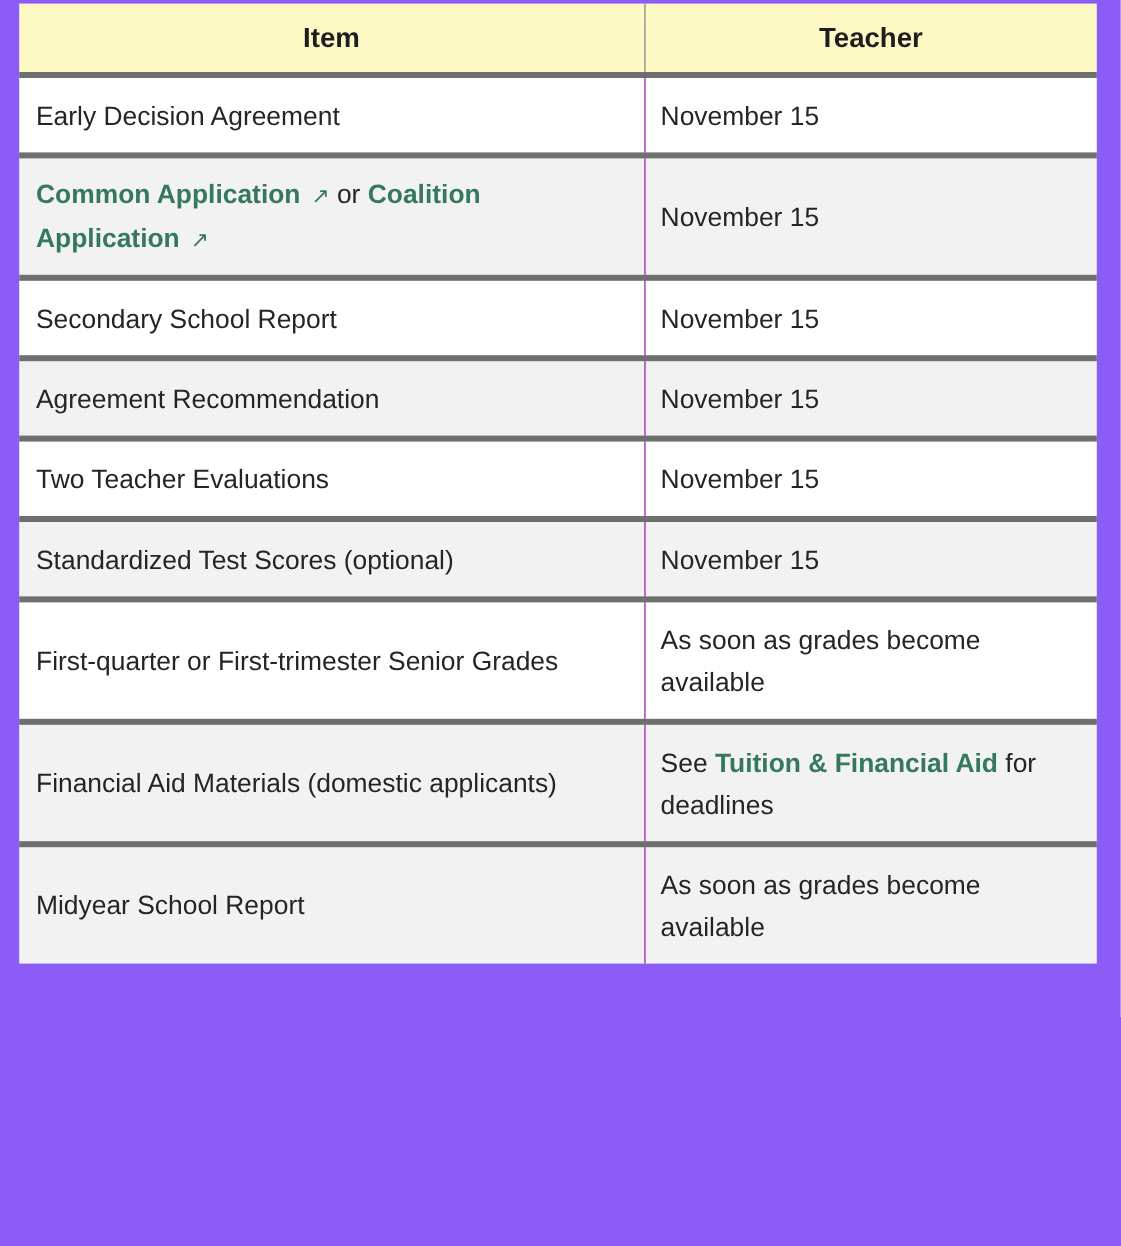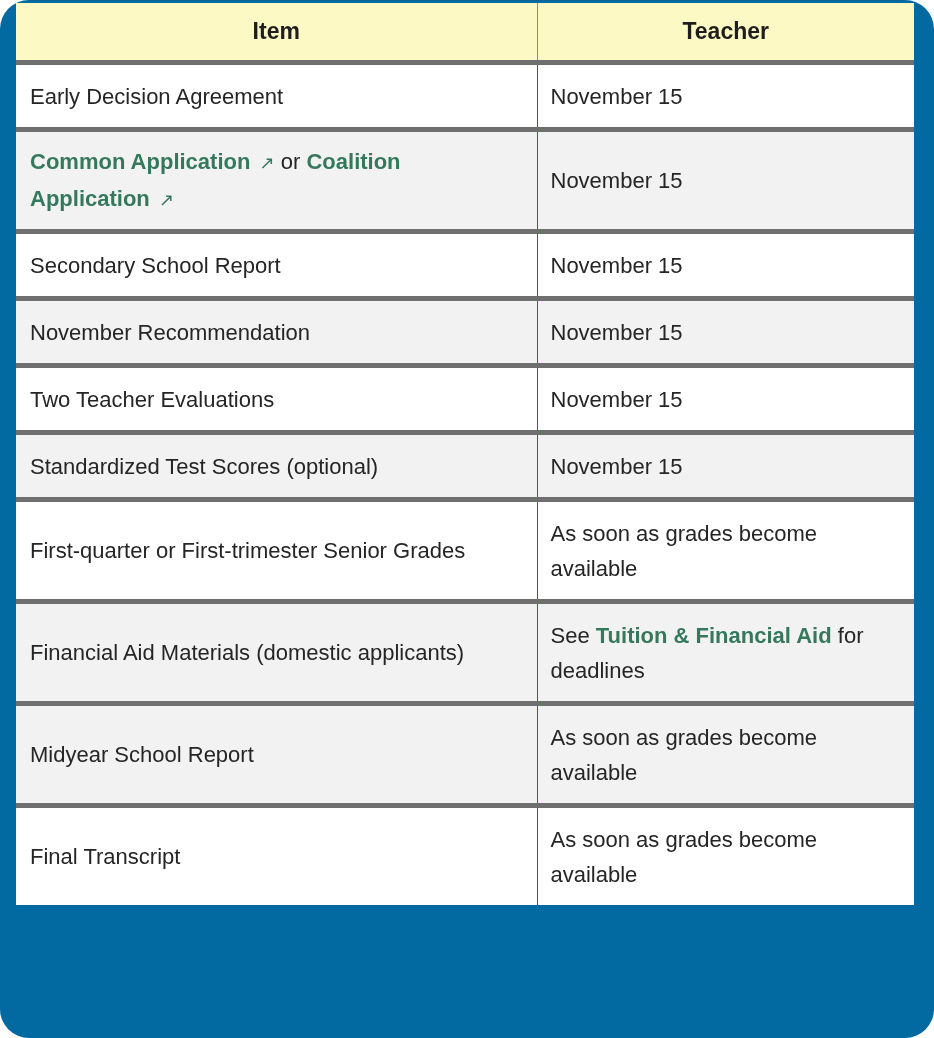--- a/index.html
+++ b/index.html
@@ -5,23 +5,22 @@
   html, body {
     margin: 0;
     padding: 0;
     background: #ffffff;
     font-family: "Liberation Sans", "DejaVu Sans", sans-serif;
   }
   .canvas {
     position: relative;
     width: 934px;
     height: 1038px;
-    background: #0369a1;
+    background: #8b5cf6;
     overflow: hidden;
-    border-radius: 29px;
   }
   table.deadlines {
     position: absolute;
     left: 16px;
     top: 3px;
     width: 898px;
     border-collapse: collapse;
     table-layout: fixed;
     font-size: 22px;
     line-height: 35px;
@@ -121,21 +120,21 @@
         <td class="item-cell">
           <span>Secondary School Report</span>
         </td>
         <td class="deadline-cell">
           <span>November 15</span>
         </td>
       </tr>
 
       <tr class="alt h-single">
         <td class="item-cell">
-          <span>November Recommendation</span>
+          <span>Agreement Recommendation</span>
         </td>
         <td class="deadline-cell">
           <span>November 15</span>
         </td>
       </tr>
 
       <tr class="h-single">
         <td class="item-cell">
           <span>Two Teacher Evaluations</span>
         </td>
@@ -176,23 +175,15 @@
 
       <tr class="alt h-double">
         <td class="item-cell">
           <span>Midyear School Report</span>
         </td>
         <td class="deadline-cell">
           <span>As soon as grades become available</span>
         </td>
       </tr>
 
-      <tr class="h-double">
-        <td class="item-cell">
-          <span>Final Transcript</span>
-        </td>
-        <td class="deadline-cell">
-          <span>As soon as grades become available</span>
-        </td>
-      </tr>
     </tbody>
   </table>
 </div>
 
 </body></html>

